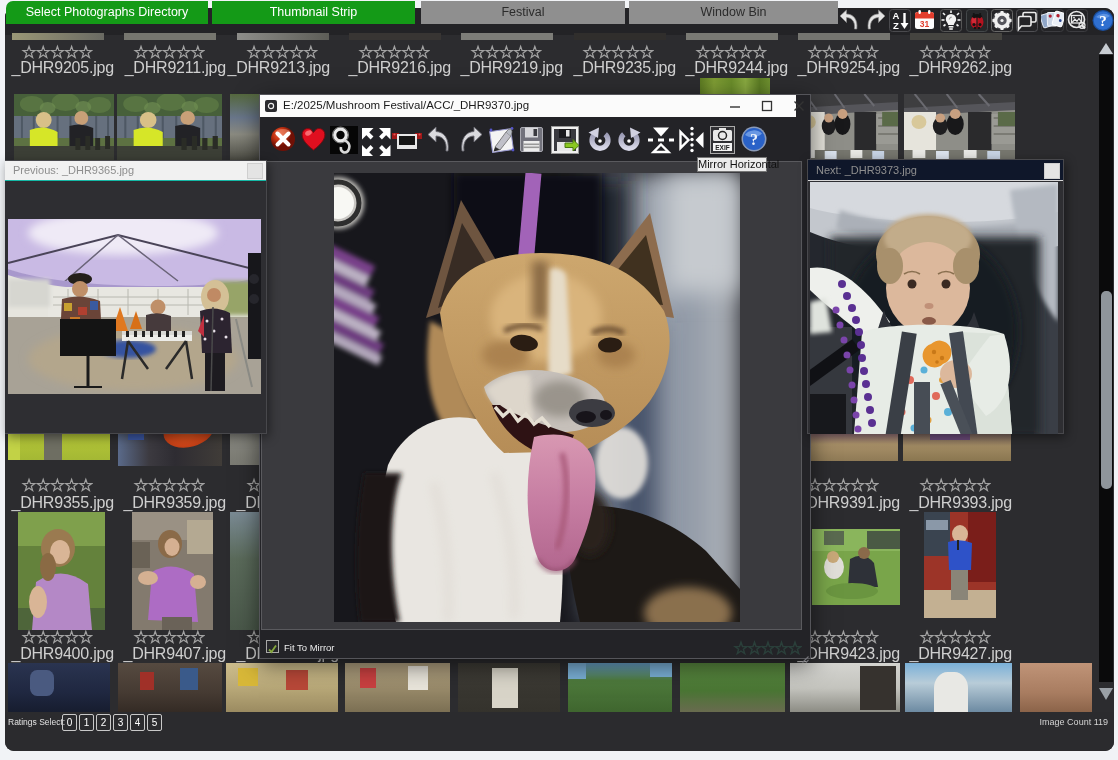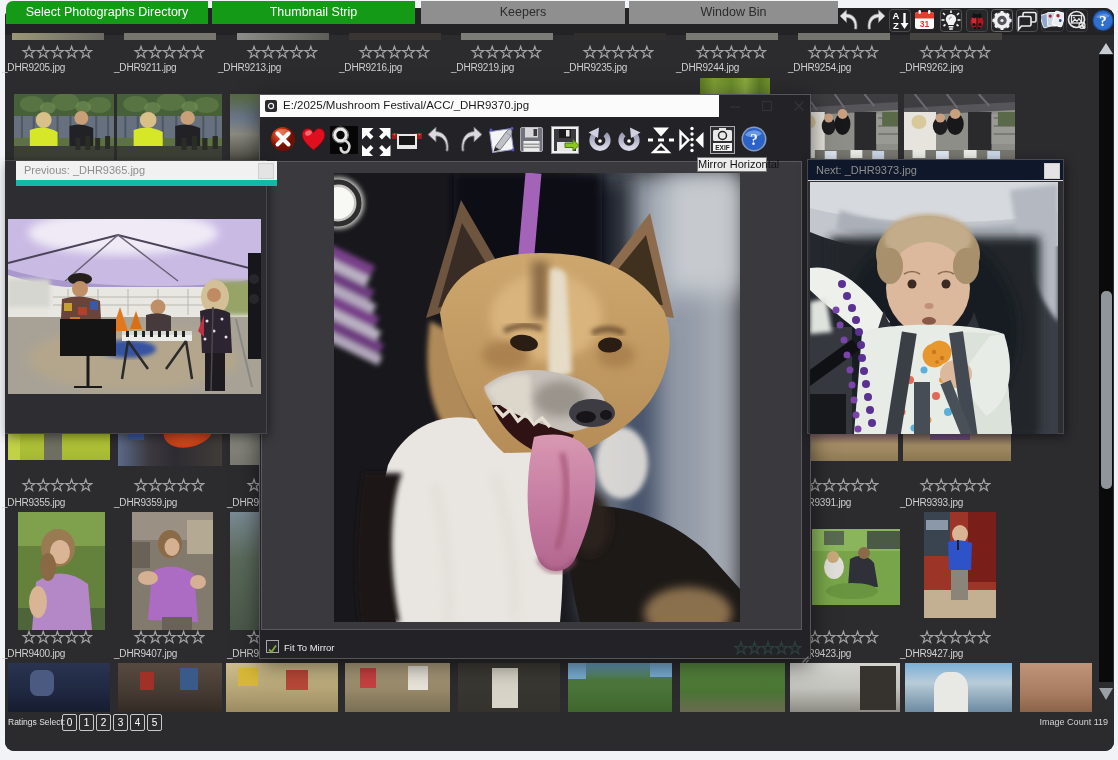--- a/index.html
+++ b/index.html
@@ -1,29 +1,29 @@
 <!DOCTYPE html>
 <html><head><meta charset="utf-8"><style>
 html,body{margin:0;padding:0;width:1118px;height:760px;background:#f1f3f6;font-family:"Liberation Sans",sans-serif;overflow:hidden}
 .a{position:absolute}
 #app{position:absolute;left:5px;top:8px;width:1109px;height:743px;background:#2c2c2f;border-radius:9px;overflow:hidden}
 .btn{position:absolute;top:1px;height:23px;line-height:23px;text-align:center;font-size:12.5px}
 .bg{background:#149a17;color:#fff}
 .bgr{background:#8f8f8f;color:#2b2b2b}
-.nm{position:absolute;height:15px;line-height:15px;text-align:left;font-size:10px;letter-spacing:-0.2px;color:#cfcfcf;white-space:nowrap;filter:grayscale(1)}
+.nm{position:absolute;height:15px;line-height:15px;text-align:right;font-size:16px;letter-spacing:-0.2px;color:#cfcfcf;white-space:nowrap;filter:grayscale(1)}
 .st{position:absolute;width:82px;height:16px}
 .ph{position:absolute}
 .gt{filter:grayscale(1)}
 </style></head><body>
 <div id="app"></div>
 <div id="top" class="a" style="left:5px;top:8px;width:1109px;height:27px;background:#232326;border-radius:9px 9px 0 0"></div>
 
 <div class="btn bg" style="left:6px;width:202px;border-radius:7px 0 0 0"><span class="gt">Select Photographs Directory</span></div>
 <div class="btn bg" style="left:212px;width:203px"><span class="gt">Thumbnail Strip</span></div>
-<div class="btn bgr" style="left:421px;width:204px"><span class="gt">Keepers</span></div>
+<div class="btn bgr" style="left:421px;width:204px"><span class="gt">Festival</span></div>
 <div class="btn bgr" style="left:629px;width:209px"><span class="gt">Window Bin</span></div>
 <div class="a" style="left:839px;top:9px;width:20px;height:23px"><svg width="20" height="22" viewBox="0 0 20 22">
       <path d="M15.5,20 C16.5,12 12,8.6 7.5,8.5 L7.5,13.5 L1,7 L7.5,1 L7.5,5 C14.5,5.2 19,10.5 17.8,20 Z" fill="#e4e4e4" stroke="#8a8a8a" stroke-width="0.7"></path>
     </svg></div>
 <div class="a" style="left:866px;top:9px;width:20px;height:23px"><svg width="20" height="22" viewBox="0 0 20 22">
       <path d="M4.5,20 C3.5,12 8,8.6 12.5,8.5 L12.5,13.5 L19,7 L12.5,1 L12.5,5 C5.5,5.2 1,10.5 2.2,20 Z" fill="#e4e4e4" stroke="#8a8a8a" stroke-width="0.7"></path>
     </svg></div>
 <div class="a" style="left:889px;top:9px;width:22px;height:23px"><svg width="22" height="23" viewBox="0 0 22 23">
       <rect x="0.5" y="0.5" width="21" height="22" rx="3" fill="#242427" stroke="#4a4a4e"></rect>
 <text x="7" y="10" font-family="Liberation Sans" font-size="9.5" font-weight="bold" fill="#fff" text-anchor="middle">A</text>
@@ -499,21 +499,21 @@
 <div class="a" style="left:1008px;top:717px;width:100px;text-align:right;font-size:9px;color:#d2d2d2;filter:grayscale(1)">Image Count 119</div>
 <div class="a" style="left:1099px;top:55px;width:14px;height:627px;background:#0a0a0b"></div>
 <div class="a" style="left:1098px;top:41px"><svg width="16" height="13">
       <polygon points="8,1 15,12 1,12" fill="#c7ccd2"></polygon>
     </svg></div>
 <div class="a" style="left:1098px;top:687px"><svg width="16" height="14">
       <polygon points="1,1 15,1 8,13" fill="#9aa0a6"></polygon>
     </svg></div>
 <div class="a" style="left:1100.5px;top:291px;width:11px;height:198px;background:#8f959b;border-radius:5px"></div>
 <div class="a" style="z-index:6;left:5px;top:160px;width:262px;height:274px;background:#2e2e32;border:1px solid #48484c;border-left:none;box-sizing:border-box;box-shadow:2px 3px 10px rgba(0,0,0,0.45)">
-<div style="position:absolute;left:11px;top:0;width:100%;height:19px;background:#f1f1f1;border-bottom:6px solid #14b8a6">
+<div style="position:absolute;left:0;top:0;width:100%;height:19px;background:#f1f1f1;border-bottom:1px solid #14b8a6">
 <span style="position:absolute;left:8px;top:3px;font-size:11px;color:#8e8e8e;filter:grayscale(1)">Previous: _DHR9365.jpg</span>
 <span style="position:absolute;right:3px;top:2px;width:14px;height:14px;background:#e4e4e4;border:1px solid #cfcfcf"></span>
     </div>
 </div>
 <div class="a" style="z-index:6;left:8px;top:219px;width:253px;height:175px"><svg width="253" height="175" viewBox="0 0 253 175">
 <defs>
         <filter id="b2">
           <feGaussianBlur stdDeviation="2"></feGaussianBlur>
         </filter>
         <filter id="b4">
@@ -674,21 +674,21 @@
         <circle cx="34" cy="158" r="3.5"></circle>
         <circle cx="37" cy="173" r="3.5"></circle>
         <circle cx="40" cy="188" r="3.5"></circle>
         <circle cx="42" cy="203" r="3.5"></circle>
         <circle cx="44" cy="218" r="3.5"></circle>
         <circle cx="46" cy="233" r="3.5"></circle>
         <circle cx="48" cy="247" r="3.5"></circle>
       </g>
 </svg></div>
 <div class="a" style="z-index:5;left:259px;top:94px;width:552px;height:565px;background:#232327;border:1px solid #55555a;box-sizing:border-box;box-shadow:0 6px 22px rgba(0,0,0,0.55)"></div>
-<div class="a" style="z-index:5;left:260px;top:95px;width:459px;height:22px;background:#fbfbfb">
+<div class="a" style="z-index:5;left:260px;top:95px;width:536px;height:22px;background:#fbfbfb">
 <span style="position:absolute;left:5px;top:5px;width:12px;height:12px;background:#2a2a2e;border-radius:2px"></span>
 <svg style="position:absolute;left:7px;top:7px" width="8" height="8">
       <circle cx="4" cy="4" r="2.6" fill="none" stroke="#eee" stroke-width="1.2"></circle>
     </svg>
 <span style="position:absolute;left:23px;top:4px;font-size:11.5px;color:#1a1a1a;filter:grayscale(1)">E:/2025/Mushroom Festival/ACC/_DHR9370.jpg</span>
 <svg style="position:absolute;left:468px;top:4px" width="14" height="14">
       <line x1="2" y1="8" x2="12" y2="8" stroke="#333" stroke-width="1.4"></line>
     </svg>
 <svg style="position:absolute;left:500px;top:4px" width="14" height="14">
       <rect x="2.5" y="2.5" width="9" height="9" fill="none" stroke="#333" stroke-width="1.3"></rect>

